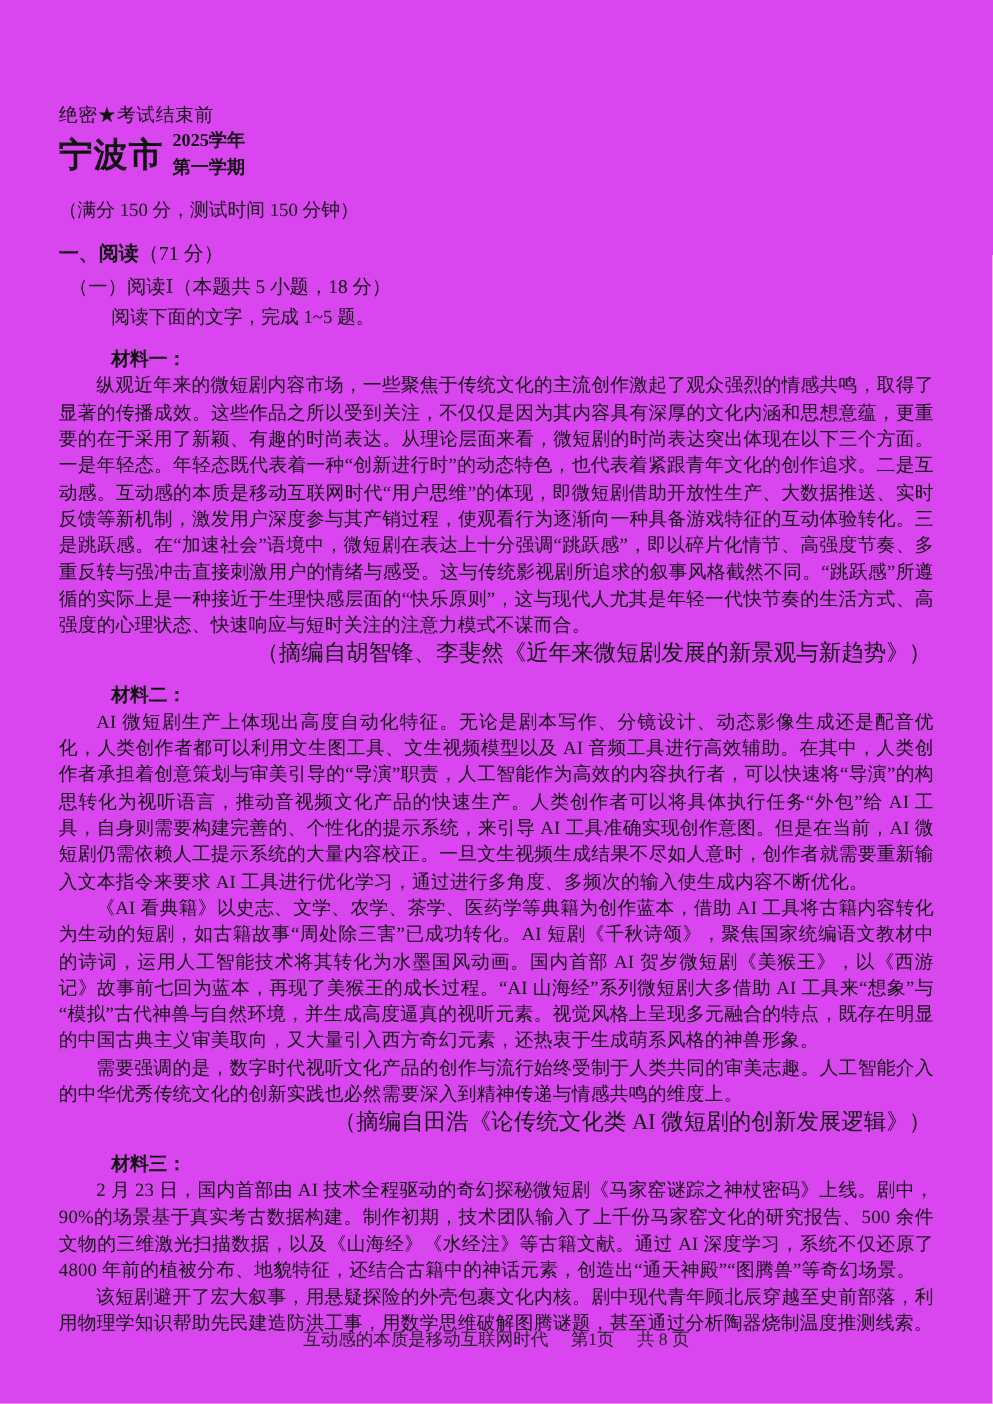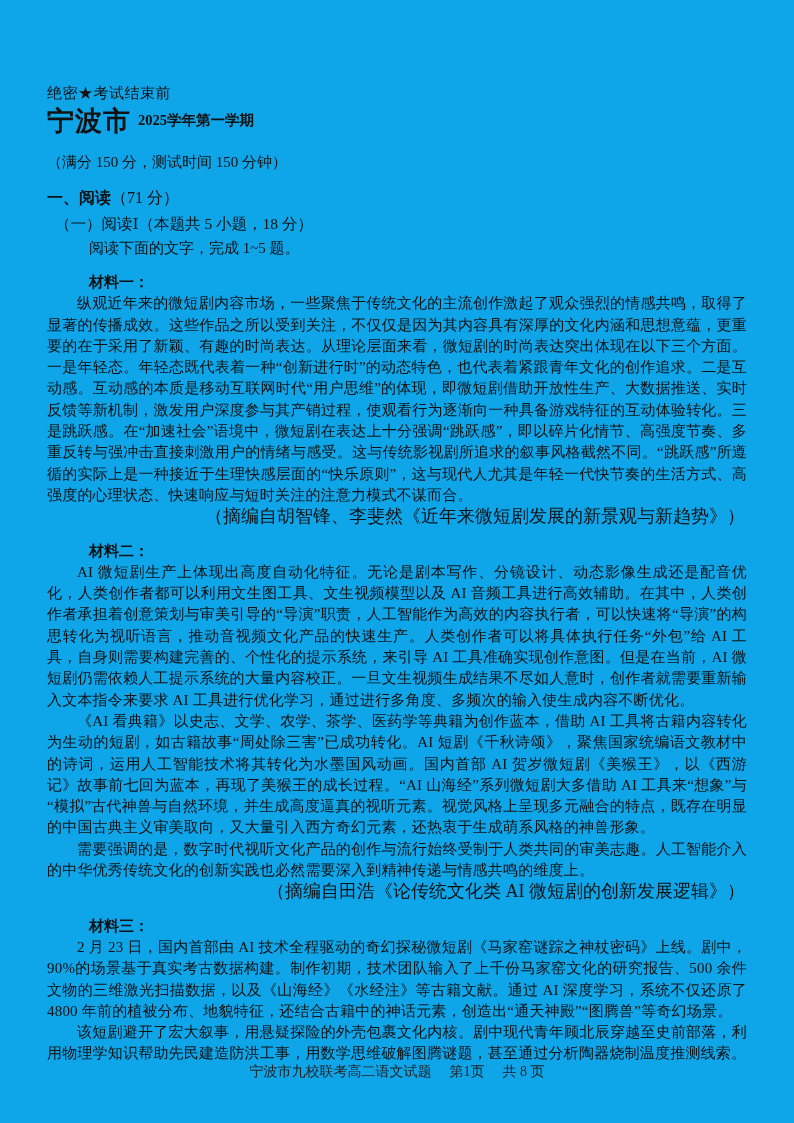--- a/index.html
+++ b/index.html
@@ -1,21 +1,21 @@
 <!DOCTYPE html>
 <html lang="zh"><head>
 <meta charset="utf-8">
 <style>
   html, body { margin: 0; padding: 0; background: #ffffff; }
   .page {
     position: relative;
     width: 794px;
     height: 1123px;
     margin: 0 auto;
-    background: #0ea5e9;
+    background: #d946ef;
     box-sizing: border-box;
     padding: 84px 47px 0 47px;
     font-family: "Liberation Serif", "DejaVu Serif", serif;
     color: #111111;
     overflow: hidden;
   }
   .classification {
     font-size: 15px;
     line-height: 19px;
     letter-spacing: 0.5px;
@@ -27,21 +27,21 @@
     gap: 7px;
     font-weight: bold;
   }
   .title-big {
     font-size: 27px;
     letter-spacing: 1px;
     white-space: pre;
   }
   .title-stack {
     display: flex;
-    flex-direction: row;
+    flex-direction: column;
     align-items: center;
     font-size: 14.5px;
     line-height: 1.45;
     font-weight: bold;
   }
   .subtitle {
     text-align: left;
     font-size: 15px;
     margin-top: 14px;
   }
@@ -128,16 +128,16 @@
   <p class="body-par">AI 微短剧生产上体现出高度自动化特征。无论是剧本写作、分镜设计、动态影像生成还是配音优化，人类创作者都可以利用文生图工具、文生视频模型以及 AI 音频工具进行高效辅助。在其中，人类创作者承担着创意策划与审美引导的“导演”职责，人工智能作为高效的内容执行者，可以快速将“导演”的构思转化为视听语言，推动音视频文化产品的快速生产。人类创作者可以将具体执行任务“外包”给 AI 工具，自身则需要构建完善的、个性化的提示系统，来引导 AI 工具准确实现创作意图。但是在当前，AI 微短剧仍需依赖人工提示系统的大量内容校正。一旦文生视频生成结果不尽如人意时，创作者就需要重新输入文本指令来要求 AI 工具进行优化学习，通过进行多角度、多频次的输入使生成内容不断优化。</p>
   <p class="body-par">《AI 看典籍》以史志、文学、农学、茶学、医药学等典籍为创作蓝本，借助 AI 工具将古籍内容转化为生动的短剧，如古籍故事“周处除三害”已成功转化。AI 短剧《千秋诗颂》，聚焦国家统编语文教材中的诗词，运用人工智能技术将其转化为水墨国风动画。国内首部 AI 贺岁微短剧《美猴王》，以《西游记》故事前七回为蓝本，再现了美猴王的成长过程。“AI 山海经”系列微短剧大多借助 AI 工具来“想象”与“模拟”古代神兽与自然环境，并生成高度逼真的视听元素。视觉风格上呈现多元融合的特点，既存在明显的中国古典主义审美取向，又大量引入西方奇幻元素，还热衷于生成萌系风格的神兽形象。</p>
   <p class="body-par">需要强调的是，数字时代视听文化产品的创作与流行始终受制于人类共同的审美志趣。人工智能介入的中华优秀传统文化的创新实践也必然需要深入到精神传递与情感共鸣的维度上。</p>
   <div class="attribution">（摘编自田浩《论传统文化类 AI 微短剧的创新发展逻辑》）</div>
 
   <div class="mat-heading">材料三：</div>
   <p class="body-par">2 月 23 日，国内首部由 AI 技术全程驱动的奇幻探秘微短剧《马家窑谜踪之神杖密码》上线。剧中，90%的场景基于真实考古数据构建。制作初期，技术团队输入了上千份马家窑文化的研究报告、500 余件文物的三维激光扫描数据，以及《山海经》《水经注》等古籍文献。通过 AI 深度学习，系统不仅还原了 4800 年前的植被分布、地貌特征，还结合古籍中的神话元素，创造出“通天神殿”“图腾兽”等奇幻场景。</p>
   <p class="body-par">该短剧避开了宏大叙事，用悬疑探险的外壳包裹文化内核。剧中现代青年顾北辰穿越至史前部落，利用物理学知识帮助先民建造防洪工事，用数学思维破解图腾谜题，甚至通过分析陶器烧制温度推测线索。</p>
 
   <div class="footer">
-    <span>宁波市九校联考高二语文试题</span><span>第1页</span><span>共 8 页</span>
+    <span>互动感的本质是移动互联网时代</span><span>第1页</span><span>共 8 页</span>
   </div>
 
 </div>
 
 </body></html>

